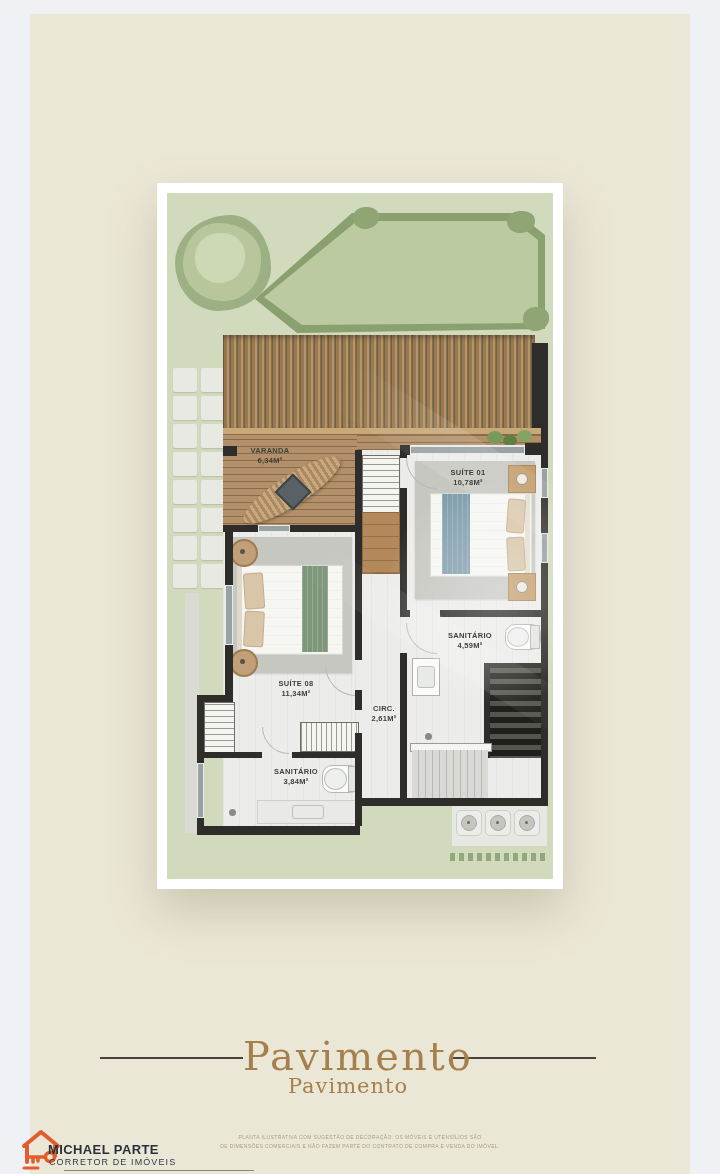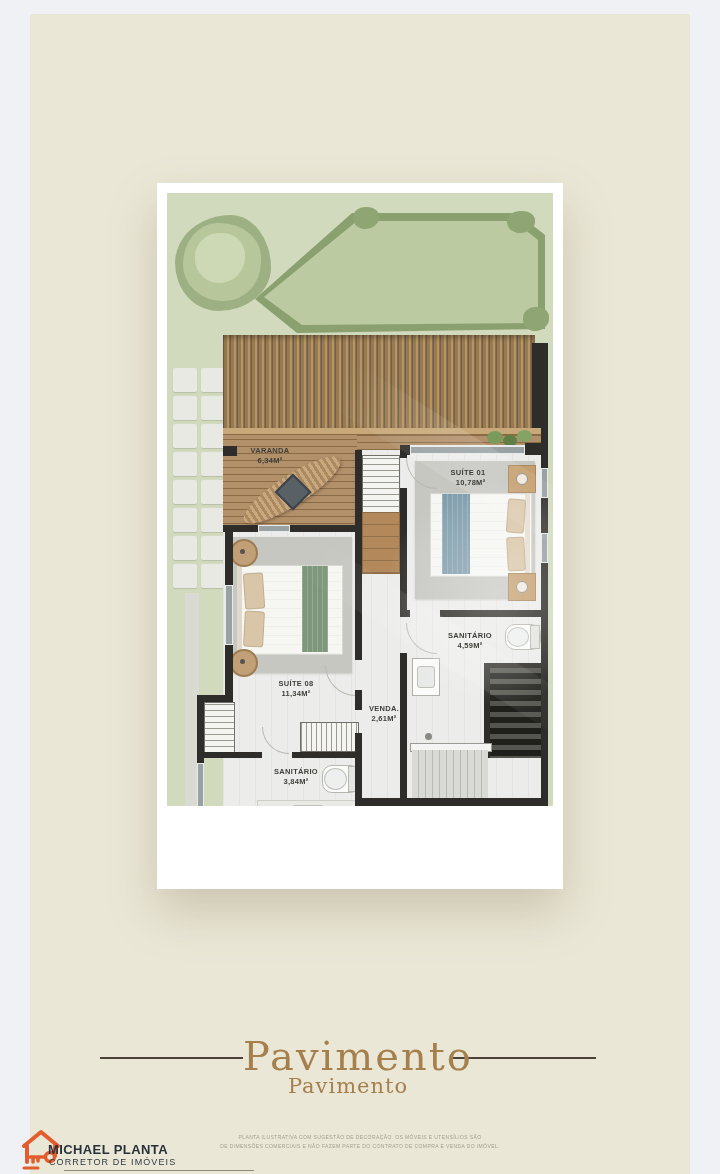--- a/index.html
+++ b/index.html
@@ -7,21 +7,21 @@
     width:720px;height:1174px;position:relative;overflow:hidden;
     background:#f0f1f4;
     font-family:"Liberation Sans", sans-serif;
   }
   .abs{position:absolute;}
   
   .panel{left:30px;top:14px;width:660px;height:1160px;background:#ebe7d6;}
   
   .card{left:157px;top:183px;width:406px;height:706px;background:#ffffff;
         box-shadow:0 22px 45px rgba(120,110,80,.28);}
-  .plan{left:10px;top:10px;width:386px;height:613px;overflow:hidden;background:#d1dabd;}
+  .plan{left:10px;top:10px;width:386px;height:686px;overflow:hidden;background:#d1dabd;}
   
   .hedge{left:0;top:0;width:386px;height:686px;background:#8aa06e;
          clip-path:polygon(185px 20px,350px 20px,378px 42px,378px 136px,130px 140px,88px 106px);}
   .lawn{left:0;top:0;width:386px;height:686px;background:#bccaa2;
         clip-path:polygon(190px 28px,347px 28px,371px 47px,371px 130px,135px 132px,97px 104px);}
   .tree-outer{left:8px;top:22px;width:96px;height:96px;background:#9db083;
         border-radius:58% 42% 55% 45%/50% 55% 45% 50%;}
   .tree-mid{left:16px;top:30px;width:78px;height:78px;background:#b7c79b;
         border-radius:45% 55% 48% 52%/55% 45% 52% 48%;}
   .tree-hi{left:28px;top:40px;width:50px;height:50px;background:#cdd9b4;
@@ -255,34 +255,34 @@
     <div class="abs hedge-dash" style="left:283px;top:660px;width:96px;height:8px;"></div>
 
     <div class="abs wm-circle" style="left:220px;top:290px;width:220px;height:220px;"></div>
     <div class="abs wm-streak" style="left:150px;top:250px;width:320px;height:50px;transform:rotate(32deg);"></div>
     <div class="abs wm-streak" style="left:120px;top:430px;width:320px;height:40px;transform:rotate(32deg);"></div>
 
     <div class="abs room-label" style="left:103px;top:263px;">
       <span>VARANDA</span>
         <span>6,34M²</span>
     </div>
-    <div class="abs room-label" style="left:301px;top:285px;text-align:right;">
+    <div class="abs room-label" style="left:301px;top:285px;">
       <span>SUÍTE 01</span>
         <span>10,78M²</span>
     </div>
     <div class="abs room-label" style="left:129px;top:496px;">
       <span>SUÍTE 08</span>
         <span>11,34M²</span>
     </div>
     <div class="abs room-label" style="left:303px;top:448px;">
       <span>SANITÁRIO</span>
         <span>4,59M²</span>
     </div>
     <div class="abs room-label" style="left:217px;top:521px;">
-      <span>VENDA.</span>
+      <span>CIRC.</span>
         <span>2,61M²</span>
     </div>
     <div class="abs room-label" style="left:129px;top:584px;">
       <span>SANITÁRIO</span>
         <span>3,84M²</span>
     </div>
   </div>
 </div>
 
 <div class="abs title-line" style="left:100px;width:143px;"></div>
@@ -290,19 +290,19 @@
 <div class="abs title-main">Pavimento</div>
 <div class="abs title-sub">Pavimento</div>
 
 <svg class="abs" style="left:18px;top:1126px;" width="46" height="46" viewBox="0 0 46 46">
   <path d="M6 20 L23 6 L40 20" fill="none" stroke="#e25c2e" stroke-width="4" stroke-linecap="round" stroke-linejoin="round"></path>
   <path d="M9 20 L9 36 M37 20 L37 30" fill="none" stroke="#e25c2e" stroke-width="4" stroke-linecap="round"></path>
   <circle cx="32" cy="31" r="4.5" fill="none" stroke="#e25c2e" stroke-width="3.5"></circle>
   <path d="M27 31 L12 31 M15 31 L15 36 M20 31 L20 35" fill="none" stroke="#e25c2e" stroke-width="3.5" stroke-linecap="round"></path>
   <path d="M6 42 L20 42" fill="none" stroke="#e25c2e" stroke-width="3" stroke-linecap="round"></path>
 </svg>
-<div class="abs brand-name">MICHAEL PLANTA</div>
+<div class="abs brand-name">MICHAEL PARTE</div>
 <div class="abs brand-tag">CORRETOR DE IMÓVEIS</div>
 <div class="abs brand-rule"></div>
 <div class="abs disclaimer">
   <div>PLANTA ILUSTRATIVA COM SUGESTÃO DE DECORAÇÃO. OS MÓVEIS E UTENSÍLIOS SÃO</div>
   <div>DE DIMENSÕES COMERCIAIS E NÃO FAZEM PARTE DO CONTRATO DE COMPRA E VENDA DO IMÓVEL.</div>
 </div>
 
 </body></html>

